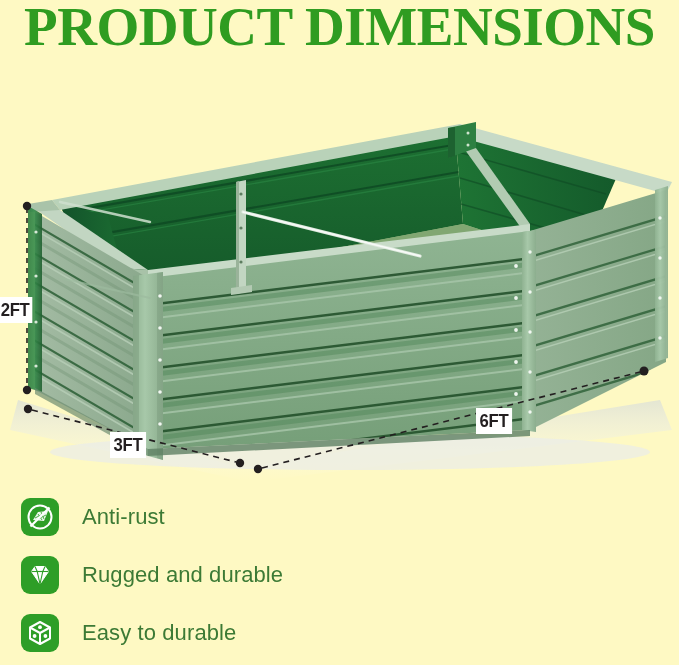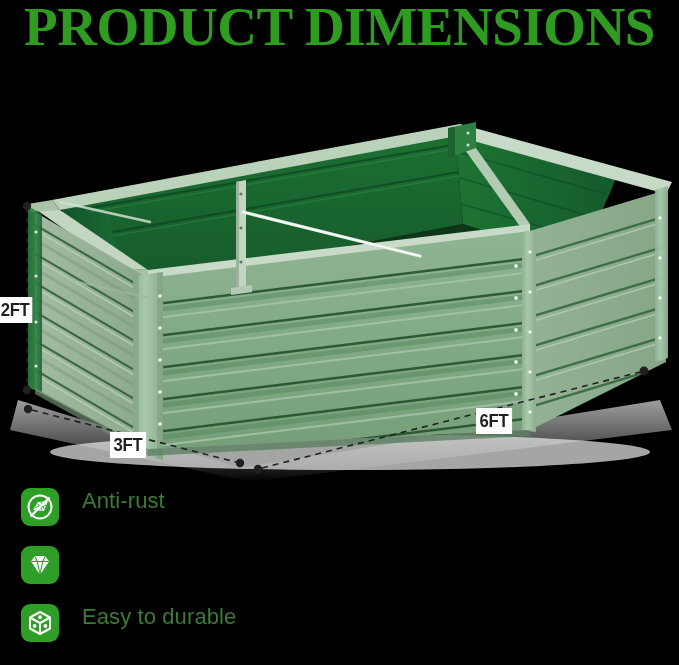--- a/index.html
+++ b/index.html
@@ -1,21 +1,21 @@
 <!DOCTYPE html>
 <html><head>
 <meta charset="utf-8">
 <style>
   html,body{margin:0;padding:0;background:#ffffff;}
   body{
     width:679px;height:665px;position:relative;overflow:hidden;
     font-family:"Liberation Sans", sans-serif;
     -webkit-font-smoothing:antialiased;
   }
-  #stage{position:absolute;inset:0;background:#000000;}
+  #stage{position:absolute;inset:0;background:#fef9c3;}
 
   
   #title{
     position:absolute;left:0;top:-2px;width:679px;
     text-align:center;
     font-family:"Liberation Serif", serif;
     font-weight:700;
     font-size:54px;
     letter-spacing:-0.5px;
     color:#2f9c21;
@@ -41,21 +41,21 @@
     transform:scaleX(.88);
     transform-origin:0 50%;
   }
   #lbl-h{left:-2px;top:297px;}
   #lbl-w{left:110px;top:432px;}
   #lbl-l{left:476px;top:408px;}
 
   
   #features{position:absolute;left:0;top:488px;width:420px;}
   .feature{
-    display:flex;
+    display:flex;align-items:center;
     height:58px;
     padding-left:21px;
   }
   .ficon{
     width:38px;height:38px;flex:0 0 38px;
     border-radius:9px;
     background:#2e9e27;
     position:relative;
     display:flex;align-items:center;justify-content:center;
     box-shadow:0 0 0 0 rgba(0,0,0,0);
@@ -397,20 +397,21 @@
         <svg width="30" height="30" viewBox="0 0 30 30">
           <path d="M6.5 11.5 L10 6.5 L20 6.5 L23.5 11.5 L15 24 Z" fill="#ffffff" stroke="#ffffff" stroke-width="1" stroke-linejoin="round"></path>
           <g stroke="#2e9e27" stroke-width="1.1" fill="none">
             <path d="M6.5 11.5 L23.5 11.5"></path>
             <path d="M10 6.5 L12.2 11.5 L15 24"></path>
             <path d="M20 6.5 L17.8 11.5 L15 24"></path>
             <path d="M12.2 11.5 L17.8 11.5"></path>
           </g>
         </svg>
       </span>
+      <span class="flabel">Rugged and durable</span>
     </div>
 
     <div class="feature">
       <span class="ficon">
         <svg width="30" height="30" viewBox="0 0 30 30">
           <g fill="none" stroke="#ffffff" stroke-width="2" stroke-linejoin="round">
             <path d="M15 4 L25 9.5 L25 20.5 L15 26 L5 20.5 L5 9.5 Z"></path>
             <path d="M5 9.5 L15 15 L25 9.5"></path>
             <path d="M15 15 L15 26"></path>
           </g>

